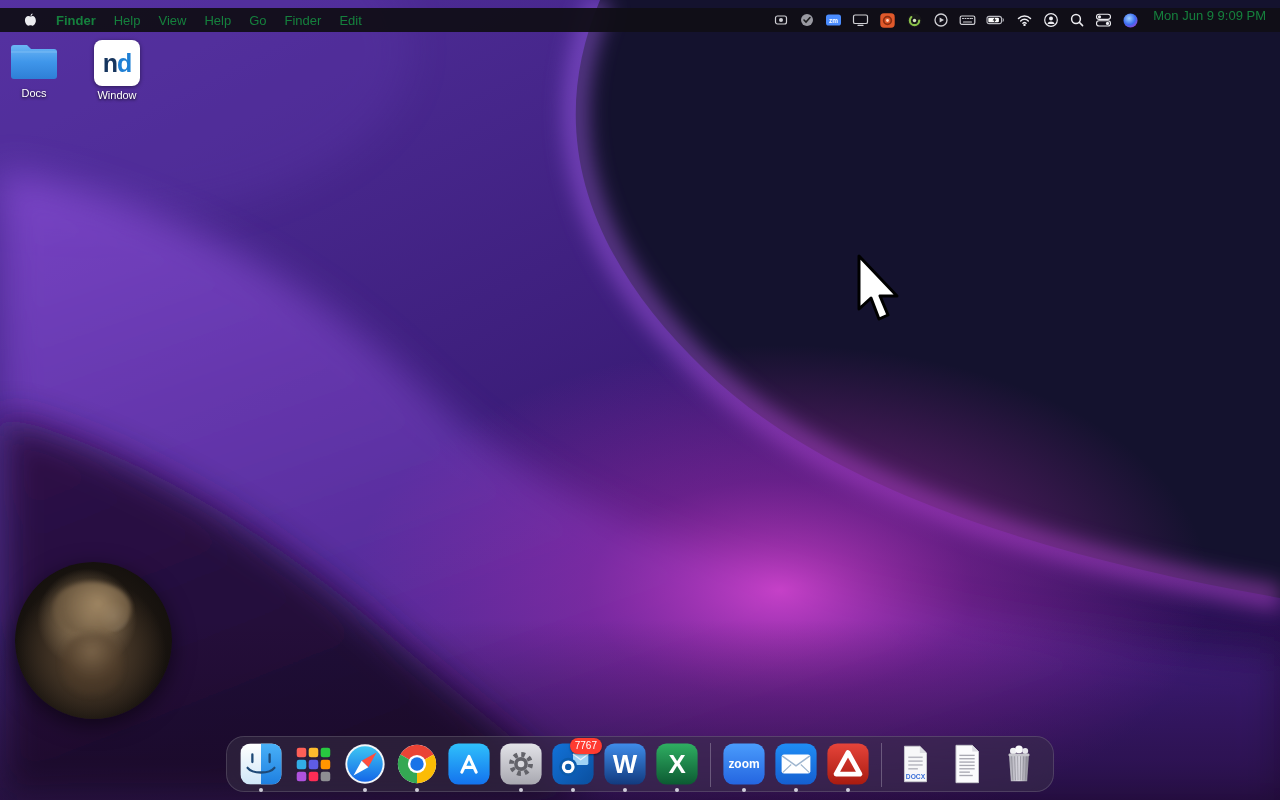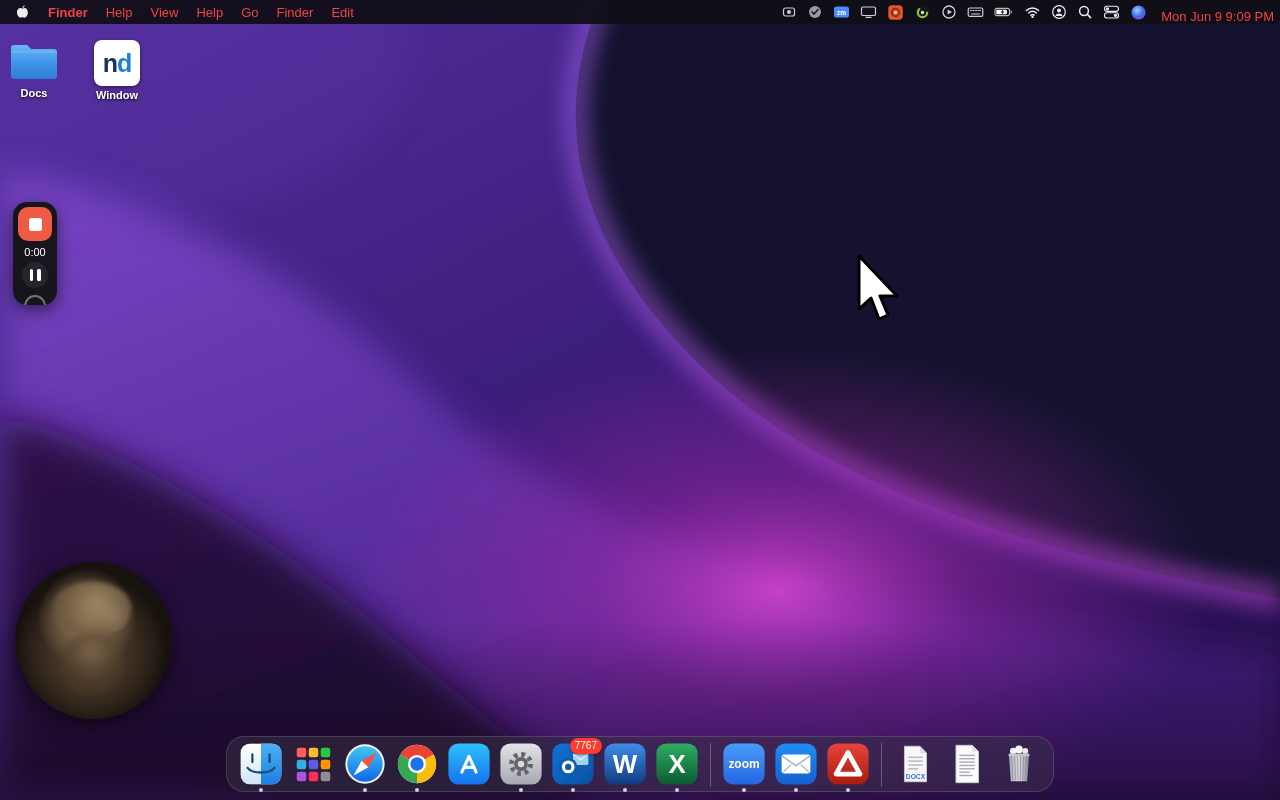--- a/index.html
+++ b/index.html
@@ -2,35 +2,35 @@
 <html><head>
 <meta charset="utf-8">
 <style>
   *{box-sizing:border-box;margin:0;padding:0}
   html,body{width:1280px;height:800px;overflow:hidden}
   body{font-family:"Liberation Sans","DejaVu Sans",sans-serif;background:#000;user-select:none;cursor:default}
   .screen{position:relative;width:1280px;height:800px;overflow:hidden}
   .wallpaper{position:absolute;inset:0;width:100%;height:100%;display:block}
 
   
-  .menu-bar{position:absolute;top:0;left:0;right:0;height:24px;background:rgba(16,14,22,0.94);
-    display:flex;align-items:center;justify-content:space-between;padding:0 6px;color:#ef4444;font-size:13px;z-index:50}
+  .menu-bar{position:absolute;top:8px;left:0;right:0;height:24px;background:rgba(16,14,22,0.94);
+    display:flex;align-items:center;justify-content:space-between;padding:0 14px;color:#15803d;font-size:13px;z-index:50}
   .mb-left{display:flex;align-items:center}
   .mb-apple{display:flex;align-items:center;padding:0 9px}
   .mb-app{font-weight:700;padding:0 9px}
   .mb-item{padding:0 9px}
-  .mb-right{display:flex;align-items:flex-end}
+  .mb-right{display:flex;align-items:flex-start}
   .mb-ic{display:flex;align-items:center;justify-content:center;padding:0 5px;height:24px}
   .mb-ic svg{display:block}
   .mb-clock{padding-left:9px;white-space:nowrap;font-size:13px}
 
   
   .desktop-icon{position:absolute;width:68px;display:flex;flex-direction:column;align-items:center;gap:3px;z-index:10}
   .di-art{height:46px;display:flex;align-items:center;justify-content:center}
-  .di-label{font-size:11px;font-weight:700;color:#fff;text-shadow:0 1px 3px rgba(0,0,0,0.9)}
+  .di-label{font-size:11px;font-weight:400;color:#fff;text-shadow:0 1px 3px rgba(0,0,0,0.9)}
   .netdocs-tile{width:46px;height:46px;background:#fff;border-radius:8px;display:flex;align-items:center;justify-content:center;
     font-weight:700;font-size:25px;letter-spacing:-1px;box-shadow:0 1px 4px rgba(0,0,0,0.45)}
   .nd-n{color:#16355e}.nd-d{color:#1f7fd4}
 
   
   .recorder{position:absolute;left:13px;top:202px;width:44px;height:103px;background:rgba(20,20,22,0.96);border-radius:14px;
     display:flex;flex-direction:column;align-items:center;padding-top:5px;overflow:hidden;box-shadow:0 5px 16px rgba(0,0,0,0.5);z-index:20}
   .stop-btn{width:34px;height:34px;border-radius:10px;background:#ef5b44;display:flex;align-items:center;justify-content:center;flex-shrink:0}
   .stop-sq{width:13px;height:13px;border-radius:2.5px;background:#fff}
   .rec-timer{color:#fff;font-size:11px;margin:5px 0 4px}
@@ -256,31 +256,20 @@
   <div class="desktop-icon" style="left:83px;top:40px">
     <div class="di-art">
       <div class="netdocs-tile">
           <span class="nd-n">n</span>
           <span class="nd-d">d</span>
         </div>
     </div>
     <div class="di-label">Window</div>
   </div>
 
-  <div class="recorder">
-    <div class="stop-btn">
-        <div class="stop-sq"></div>
-      </div>
-    <div class="rec-timer">0:00</div>
-    <div class="pause-btn">
-      <div class="pause-bar"></div>
-        <div class="pause-bar"></div>
-    </div>
-    <div class="rec-more"></div>
-  </div>
 
   <div class="webcam"></div>
 
   <svg class="cursor" width="50" height="74" viewBox="0 0 50 74">
     <polygon points="4,3 4,56 16,45 24,66 33,62 25,43 42,43" fill="#ffffff" stroke="#000000" stroke-width="3" stroke-linejoin="round"></polygon>
   </svg>
 
   <div class="dock">
 
     <div class="dock-item running">

